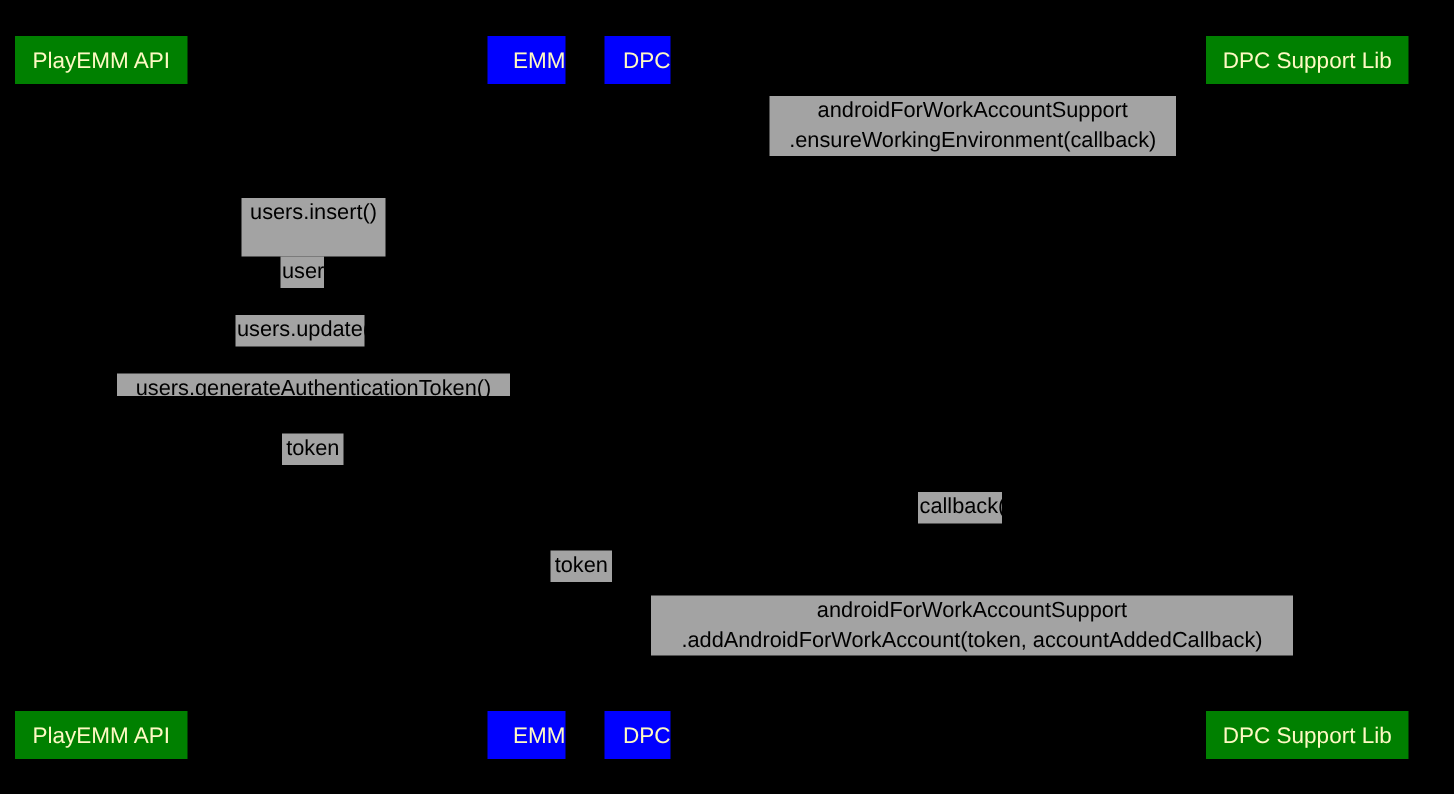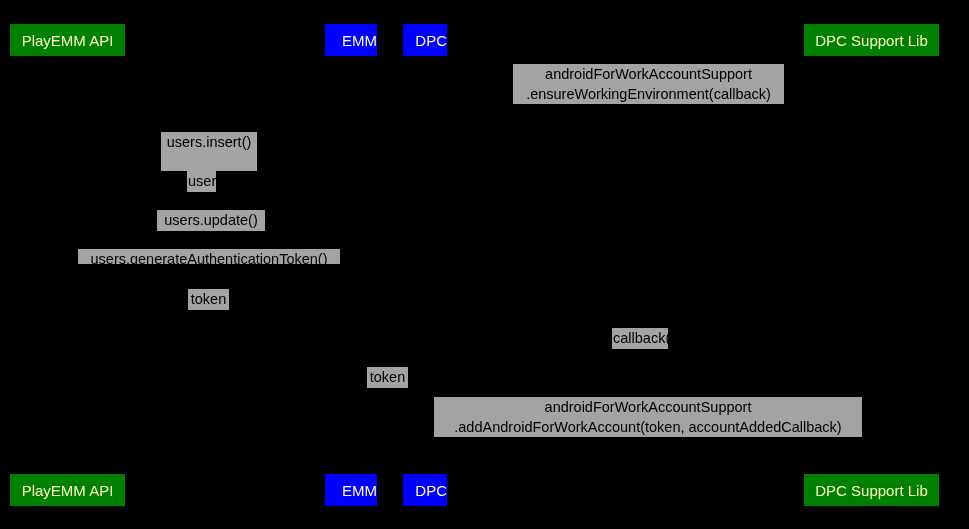--- a/index.html
+++ b/index.html
@@ -71,20 +71,20 @@
     <div class="participant blue" style="left: 403px; top: 474px; width: 44px; height: 32px;">
       <span>DPC</span>
     </div>
     <div class="participant green" style="left: 804px; top: 474px; width: 135px; height: 32px;">
       <span>DPC Support Lib</span>
     </div>
     <div class="msg-label two-line" style="left: 513px; top: 64px; width: 271px; height: 40px;">androidForWorkAccountSupport
 .ensureWorkingEnvironment(callback)</div>
     <div class="msg-label" style="left: 161px; top: 132px; width: 96px; height: 39px;">users.insert()</div>
     <div class="msg-label" style="left: 187px; top: 171px; width: 29px; height: 21px;">userID</div>
-    <div class="msg-label" style="left: 157px; top: 210px; width: 108px; height: 21px;">users.update()</div>
+    <div class="msg-label" style="left: 157px; top: 210px; width: 86px; height: 21px;">users.update()</div>
     <div class="msg-label" style="left: 78px; top: 249px; width: 262px; height: 15px;">users.generateAuthenticationToken()</div>
     <div class="msg-label" style="left: 188px; top: 289px; width: 41px; height: 21px;">token</div>
     <div class="msg-label" style="left: 612px; top: 328px; width: 56px; height: 21px;">callback()</div>
     <div class="msg-label" style="left: 367px; top: 367px; width: 41px; height: 21px;">token</div>
     <div class="msg-label two-line" style="left: 434px; top: 397px; width: 428px; height: 40px;">androidForWorkAccountSupport
 .addAndroidForWorkAccount(token, accountAddedCallback)</div>
   </div>
 
 </body></html>

